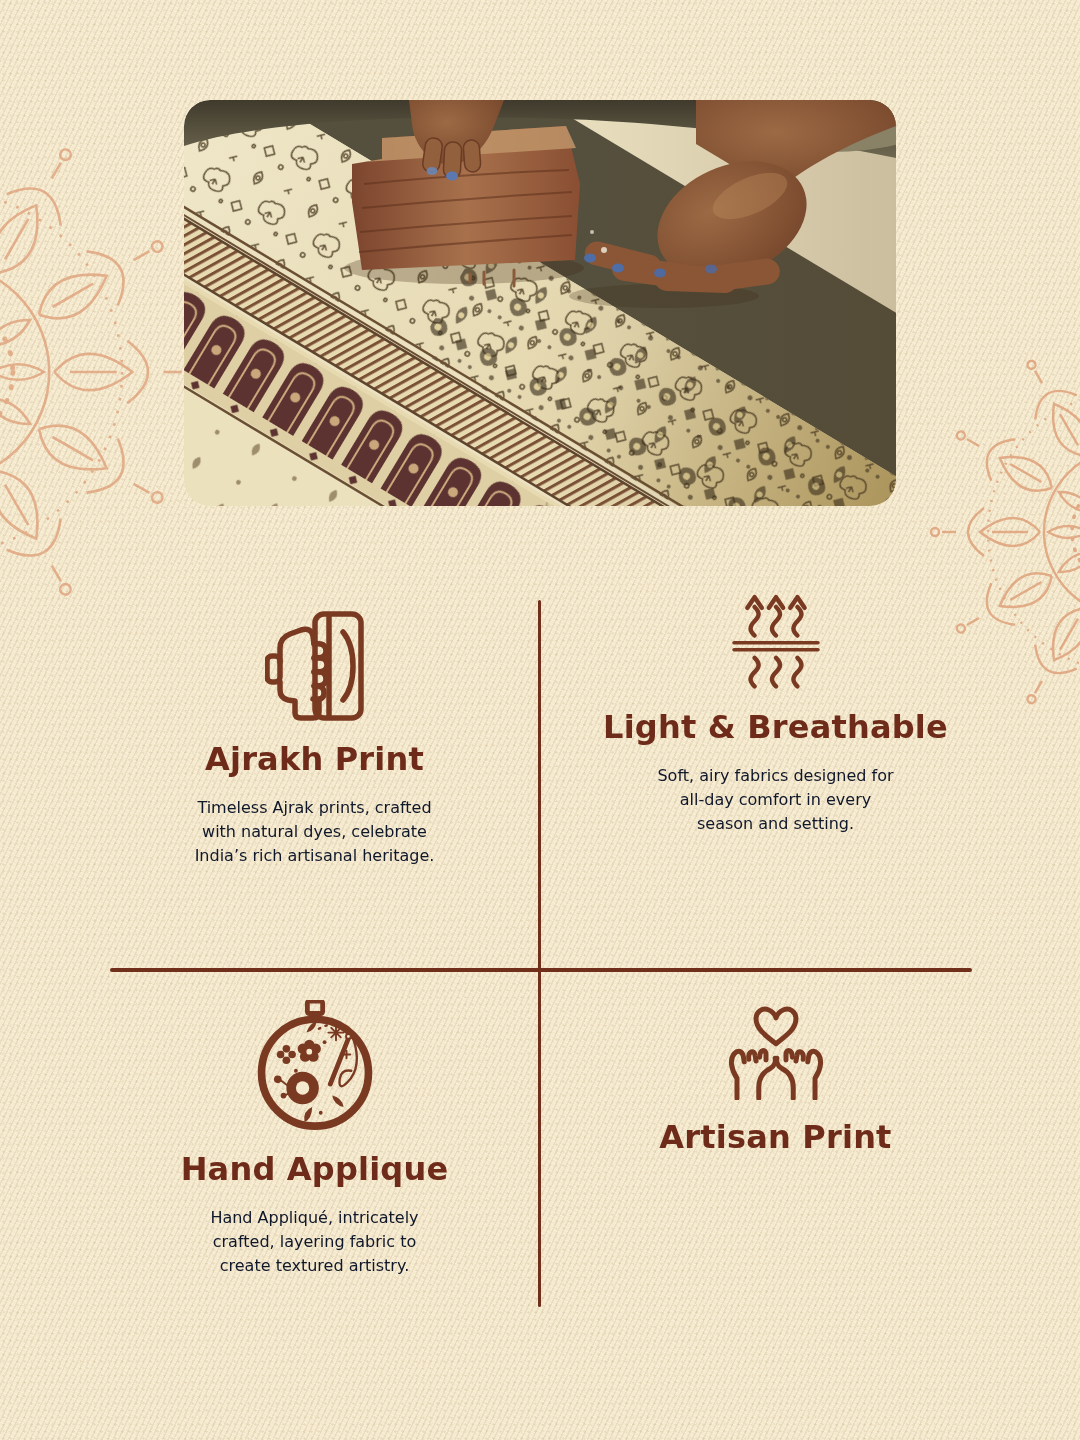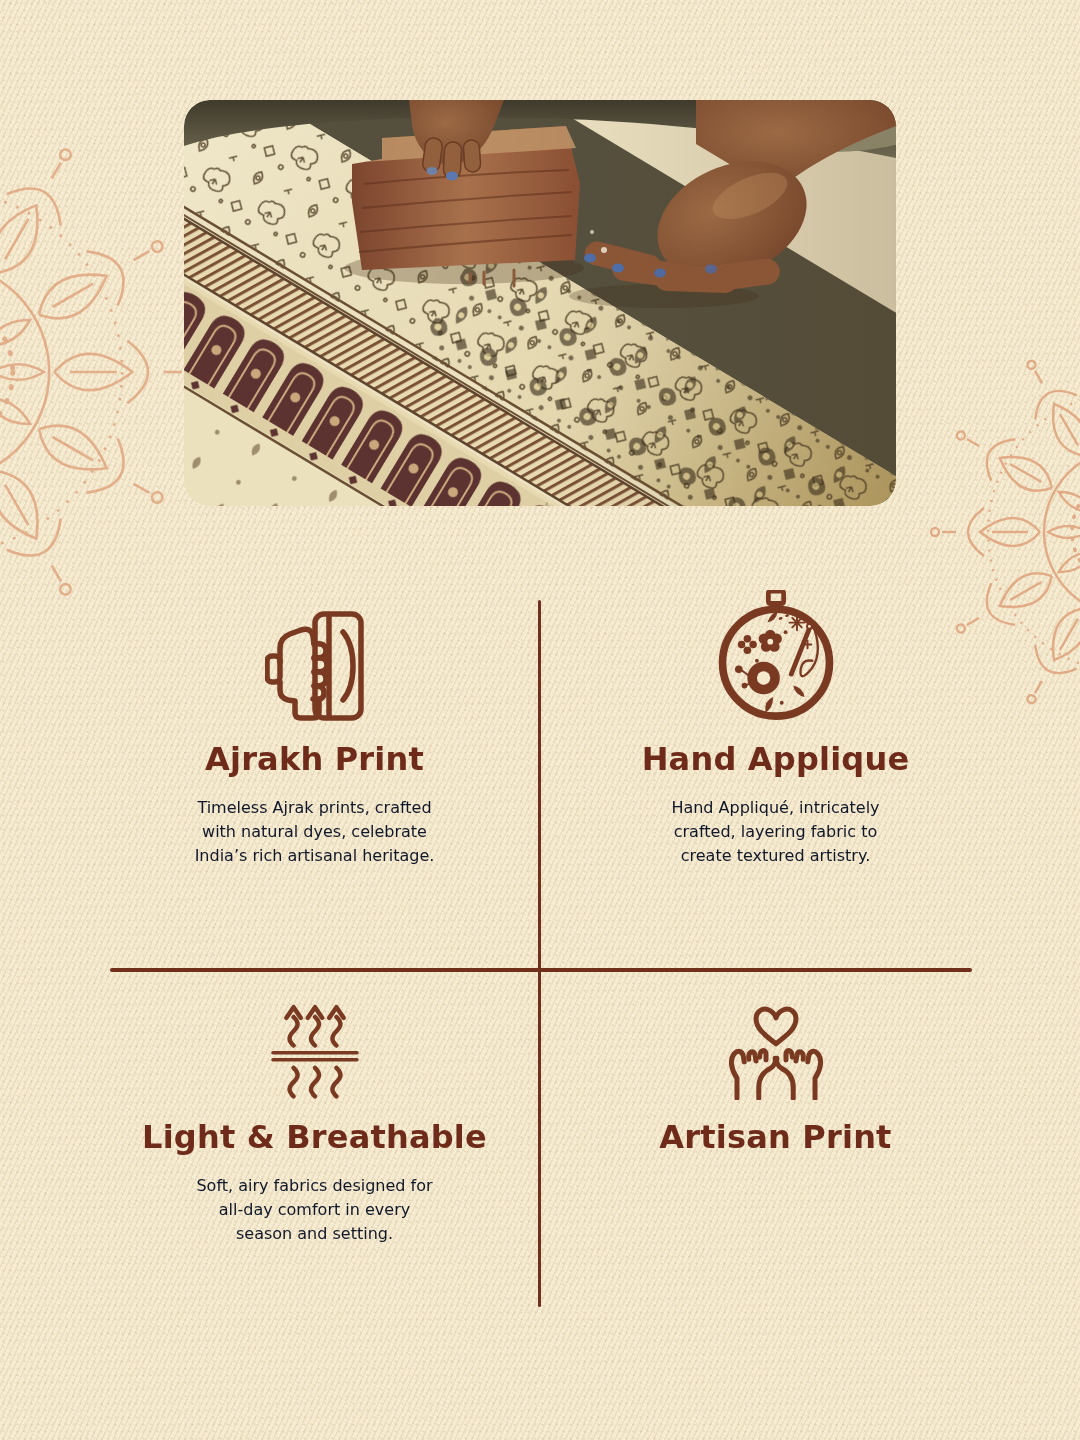--- a/index.html
+++ b/index.html
@@ -342,20 +342,48 @@
         <path d="M49,76 Q59,75 59,83 Q59,91 48,89"></path>
         <path d="M15,72 L15,80 Q15,88 23,90 L30,91 L30,103 Q30,108 36,108 L48,108 Q54,108 54,102 L54,89"></path>
       </svg>
     </div>
     <h3>Ajrakh Print</h3>
     <p>Timeless Ajrak prints, crafted
 with natural dyes, celebrate
 India’s rich artisanal heritage.</p>
   </div>
 
+  <div class="feature row2">
+    <div class="icon-box">
+      <svg class="icon" width="104" height="100" viewBox="0 0 110 112" fill="none" stroke="currentColor" stroke-width="5" stroke-linecap="round" stroke-linejoin="round">
+        <line x1="8" y1="59" x2="102" y2="59" stroke-width="4"></line>
+        <line x1="8" y1="67" x2="102" y2="67" stroke-width="4"></line>
+        <g>
+          <path d="M31,51 C25,45 25,41 31,35 C37,29 37,25 31,19"></path>
+          <path d="M23,20 L31,8 L39,20"></path>
+          <path d="M31,108 C25,102 25,98 31,92 C37,86 37,82 31,76"></path>
+        </g>
+        <g>
+          <path d="M55,51 C49,45 49,41 55,35 C61,29 61,25 55,19"></path>
+          <path d="M47,20 L55,8 L63,20"></path>
+          <path d="M55,108 C49,102 49,98 55,92 C61,86 61,82 55,76"></path>
+        </g>
+        <g>
+          <path d="M79,51 C73,45 73,41 79,35 C85,29 85,25 79,19"></path>
+          <path d="M71,20 L79,8 L87,20"></path>
+          <path d="M79,108 C73,102 73,98 79,92 C85,86 85,82 79,76"></path>
+        </g>
+      </svg>
+    </div>
+    <h3>Light &amp; Breathable</h3>
+    <p>Soft, airy fabrics designed for
+all-day comfort in every
+season and setting.</p>
+  </div>
+
   <div class="feature">
     <div class="icon-box">
       <svg class="icon" width="126" height="132" viewBox="0 0 132 138">
         <rect x="58" y="1" width="16" height="13" rx="2" fill="none" stroke="currentColor" stroke-width="5"></rect>
         <circle cx="66" cy="76" r="56" fill="none" stroke="currentColor" stroke-width="8"></circle>
         <g fill="currentColor" stroke="none">
           <circle cx="53" cy="92" r="17"></circle>
           <circle cx="60" cy="47" r="5.5"></circle>
             <circle cx="66.7" cy="51" r="5.5"></circle>
             <circle cx="64.3" cy="59" r="5.5"></circle>
@@ -390,48 +418,20 @@
       </svg>
     </div>
     <h3>Hand Applique</h3>
     <p>Hand Appliqué, intricately
 crafted, layering fabric to
 create textured artistry.</p>
   </div>
 
   <div class="feature row2">
     <div class="icon-box">
-      <svg class="icon" width="104" height="100" viewBox="0 0 110 112" fill="none" stroke="currentColor" stroke-width="5" stroke-linecap="round" stroke-linejoin="round">
-        <line x1="8" y1="59" x2="102" y2="59" stroke-width="4"></line>
-        <line x1="8" y1="67" x2="102" y2="67" stroke-width="4"></line>
-        <g>
-          <path d="M31,51 C25,45 25,41 31,35 C37,29 37,25 31,19"></path>
-          <path d="M23,20 L31,8 L39,20"></path>
-          <path d="M31,108 C25,102 25,98 31,92 C37,86 37,82 31,76"></path>
-        </g>
-        <g>
-          <path d="M55,51 C49,45 49,41 55,35 C61,29 61,25 55,19"></path>
-          <path d="M47,20 L55,8 L63,20"></path>
-          <path d="M55,108 C49,102 49,98 55,92 C61,86 61,82 55,76"></path>
-        </g>
-        <g>
-          <path d="M79,51 C73,45 73,41 79,35 C85,29 85,25 79,19"></path>
-          <path d="M71,20 L79,8 L87,20"></path>
-          <path d="M79,108 C73,102 73,98 79,92 C85,86 85,82 79,76"></path>
-        </g>
-      </svg>
-    </div>
-    <h3>Light &amp; Breathable</h3>
-    <p>Soft, airy fabrics designed for
-all-day comfort in every
-season and setting.</p>
-  </div>
-
-  <div class="feature row2">
-    <div class="icon-box">
       <svg class="icon" width="100" height="98" viewBox="0 0 110 108" fill="none" stroke="currentColor" stroke-width="5.5" stroke-linecap="round" stroke-linejoin="round">
         <path d="M55,46 C42,36 33,29 33,18.5 C33,10.5 40,6 46.5,8.5 C51,10.3 54,14 55,17.5 C56,14 59,10.3 63.5,8.5 C70,6 77,10.5 77,18.5 C77,29 68,36 55,46 Z"></path>
         <g id="hand-left">
           <path d="M12,106 L12,84 C5,74 4,63 9,57 C13,52.5 18,54 19,60 L20,66"></path>
           <path d="M25,63 C24,54 31,52 32,59 L33,65"></path>
           <path d="M37,61 C37,52 44,51 44,58 L44,64"></path>
           <path d="M36,106 L36,94 C36,84 41,77 49,73 C53,70.5 55,66 54,62"></path>
         </g>
         <g transform="translate(110,0) scale(-1,1)">
           <path d="M12,106 L12,84 C5,74 4,63 9,57 C13,52.5 18,54 19,60 L20,66"></path>

